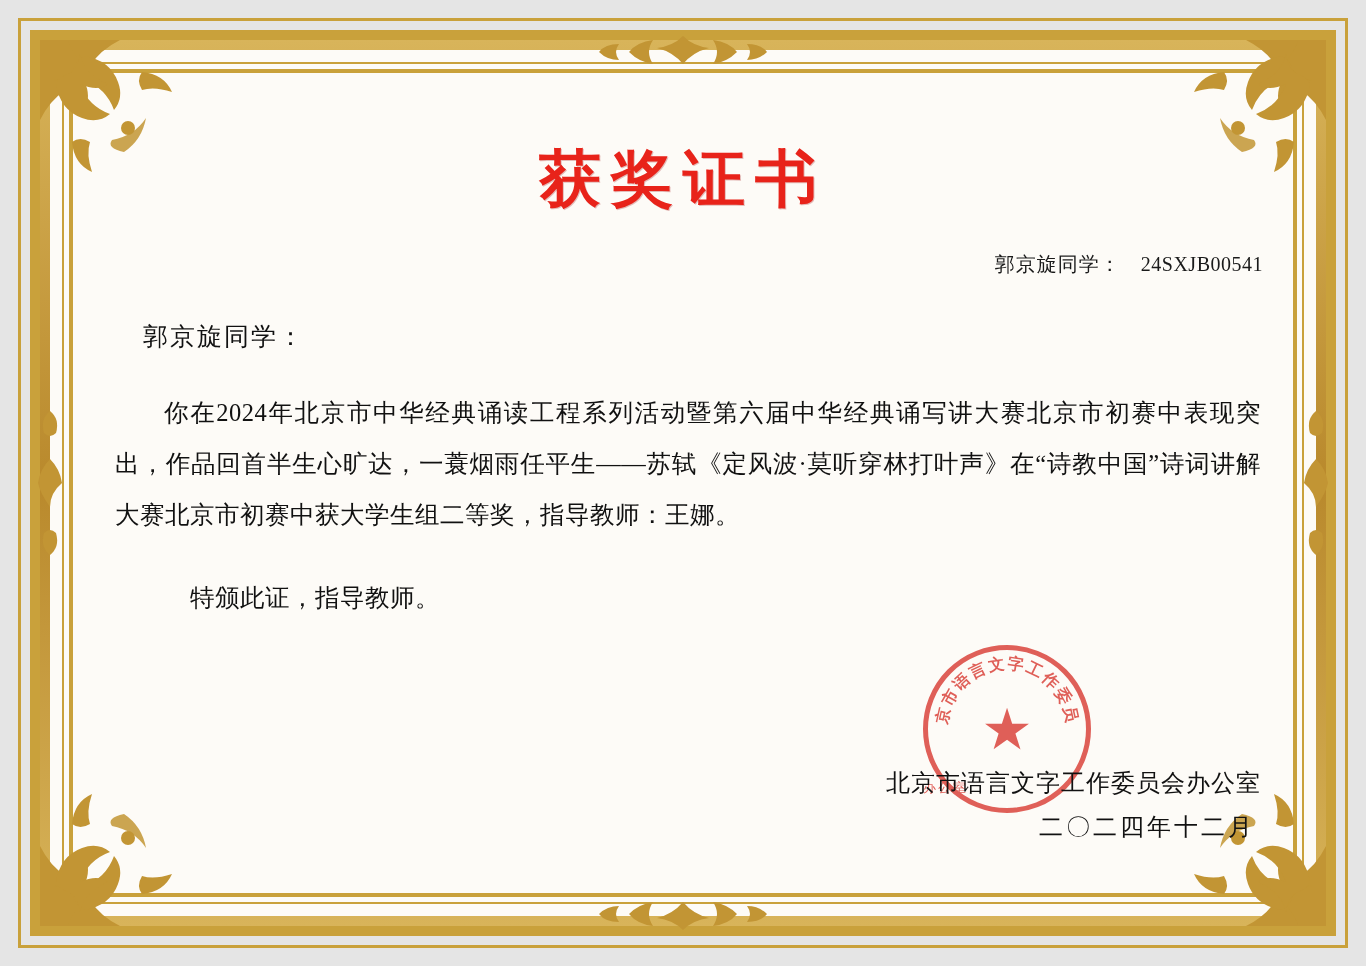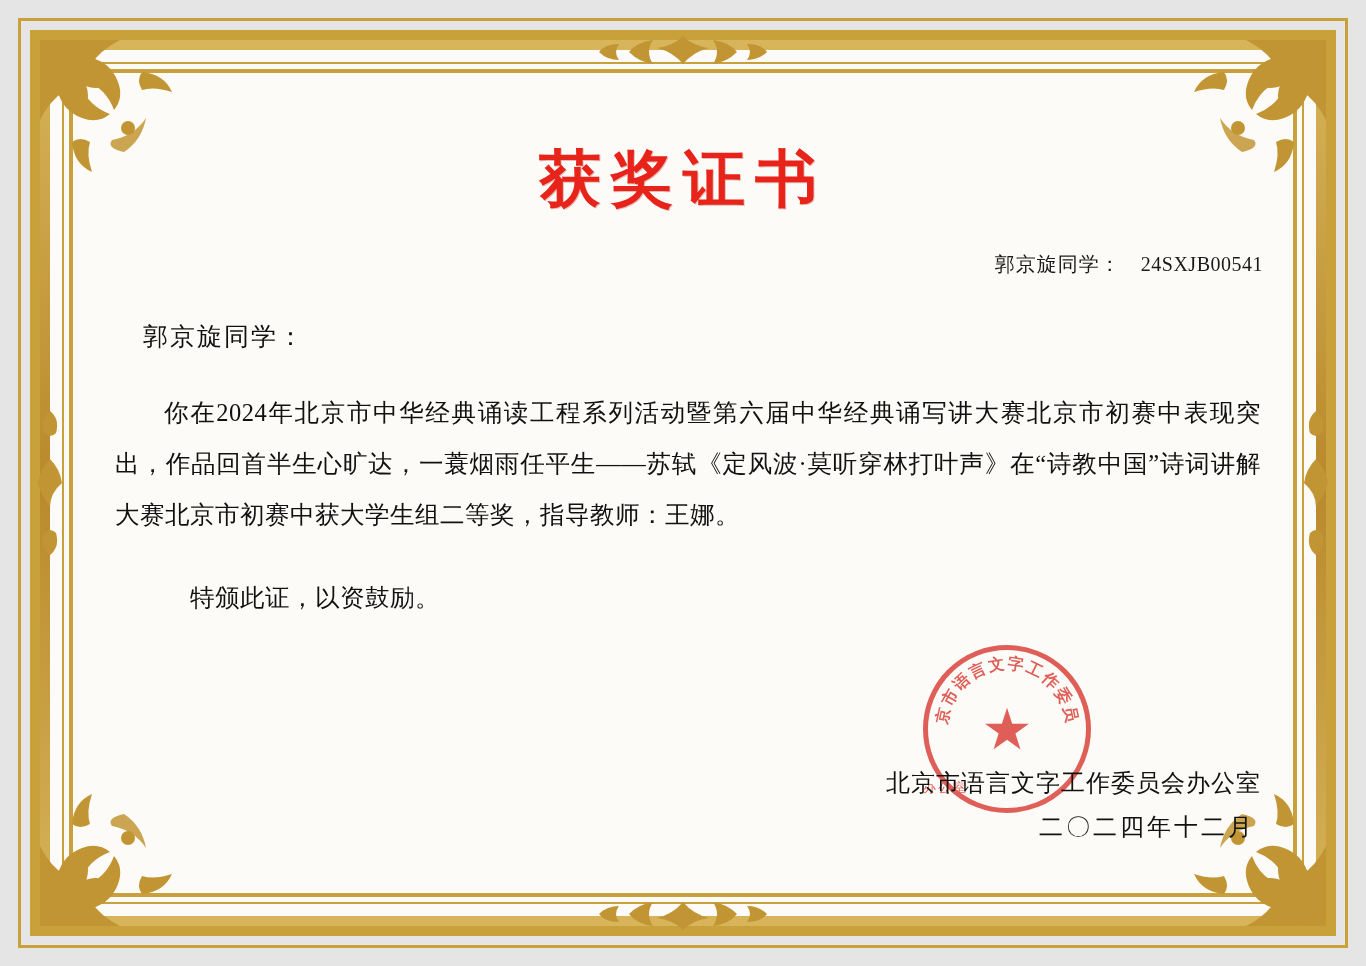--- a/index.html
+++ b/index.html
@@ -341,21 +341,21 @@
     <div class="title">获奖证书</div>
 
     <div class="cert-no">
       <span>郭京旋同学：</span><span class="num">24SXJB00541</span>
     </div>
 
     <div class="salutation">郭京旋同学：</div>
 
     <div class="body-text">你在2024年北京市中华经典诵读工程系列活动暨第六届中华经典诵写讲大赛北京市初赛中表现突出，作品回首半生心旷达，一蓑烟雨任平生——苏轼《定风波·莫听穿林打叶声》在“诗教中国”诗词讲解大赛北京市初赛中获大学生组二等奖，指导教师：王娜。</div>
 
-    <div class="closing">特颁此证，以资鼓励。</div>
+    <div class="closing">特颁此证，指导教师。</div>
 
     <div class="seal">
       <div class="ring"></div>
       <div class="star">★</div>
       <div class="arc-text">
         <svg viewBox="0 0 168 168" width="168" height="168" aria-hidden="true">
           <defs>
             <path id="sealArc" d="M 24,84 A 60,60 0 0 1 144,84"></path>
           </defs>
           <text fill="#d7342c" font-size="16" font-weight="bold" font-family="'DejaVu Serif', serif" letter-spacing="2">

